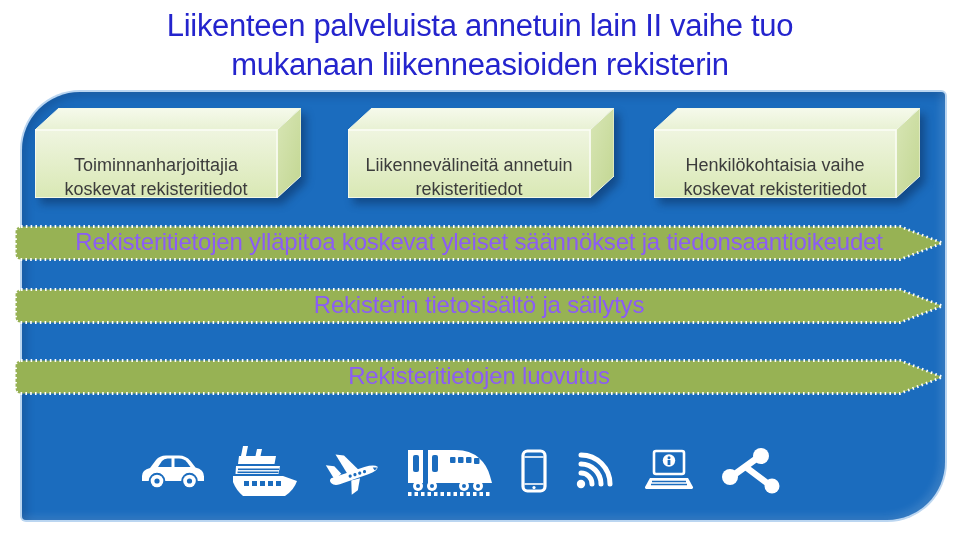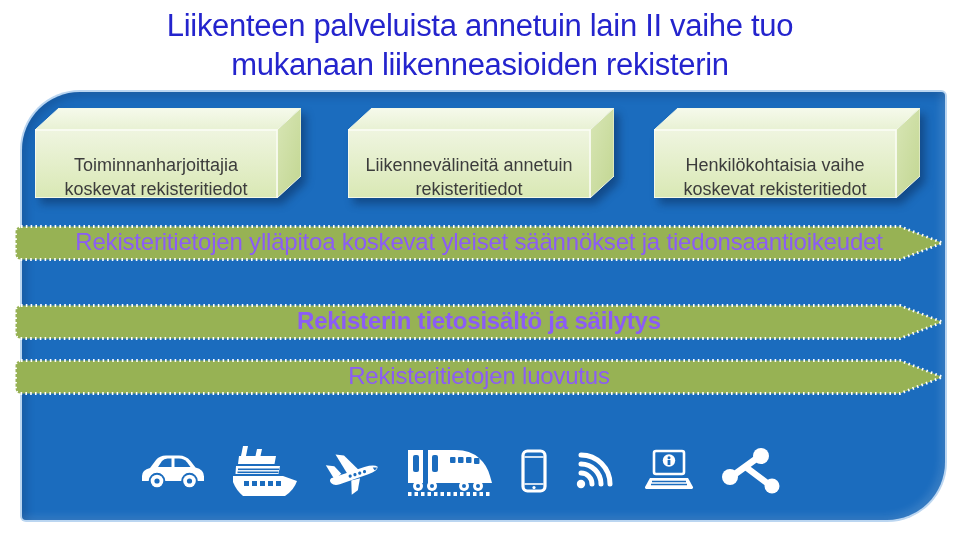--- a/index.html
+++ b/index.html
@@ -39,21 +39,21 @@
   .cube1{left:35px;} .cube2{left:348px;} .cube3{left:654px;}
 
   
   .bar{position:absolute;left:14px;width:930px;height:36px;}
   .bar svg{position:absolute;inset:0;width:100%;height:100%;}
   .bar-shape{fill:#97B254;stroke:#FFFFFF;stroke-width:2.8;stroke-dasharray:1.6 3.2;}
   .bar-label{
     position:absolute;inset:0;display:flex;align-items:center;justify-content:center;
     color:#8b5cf6;font-size:24px;letter-spacing:-0.2px;padding-bottom:2px;box-sizing:border-box;text-align:right;
   }
-  .bar1{top:225px;} .bar2{top:304px;font-weight:bold;} .bar3{top:359px;}
+  .bar1{top:225px;} .bar2{top:288px;} .bar3{top:359px;}
 
   
   .icons{
     position:absolute;left:22px;right:62px;top:441px;height:60px;
     display:flex;align-items:center;justify-content:center;gap:27px;
   }
   .icons svg{display:block;flex:0 0 auto;}
 </style>
 </head>
 <body>

